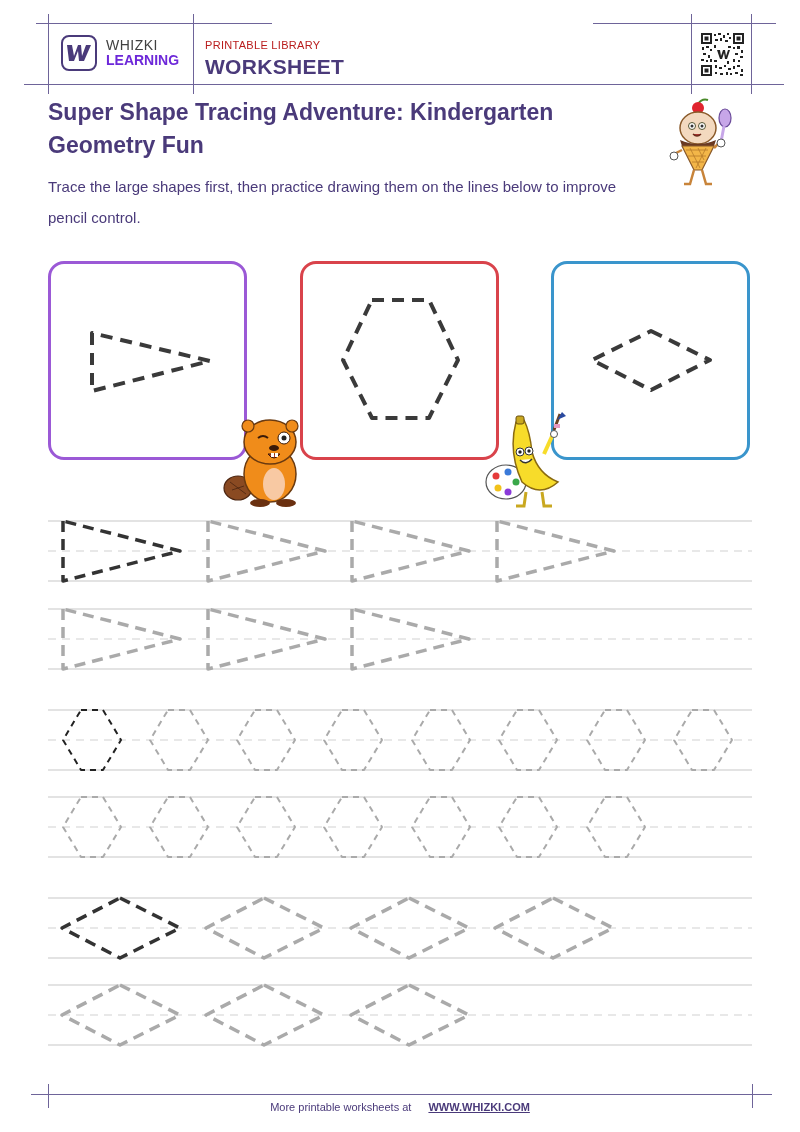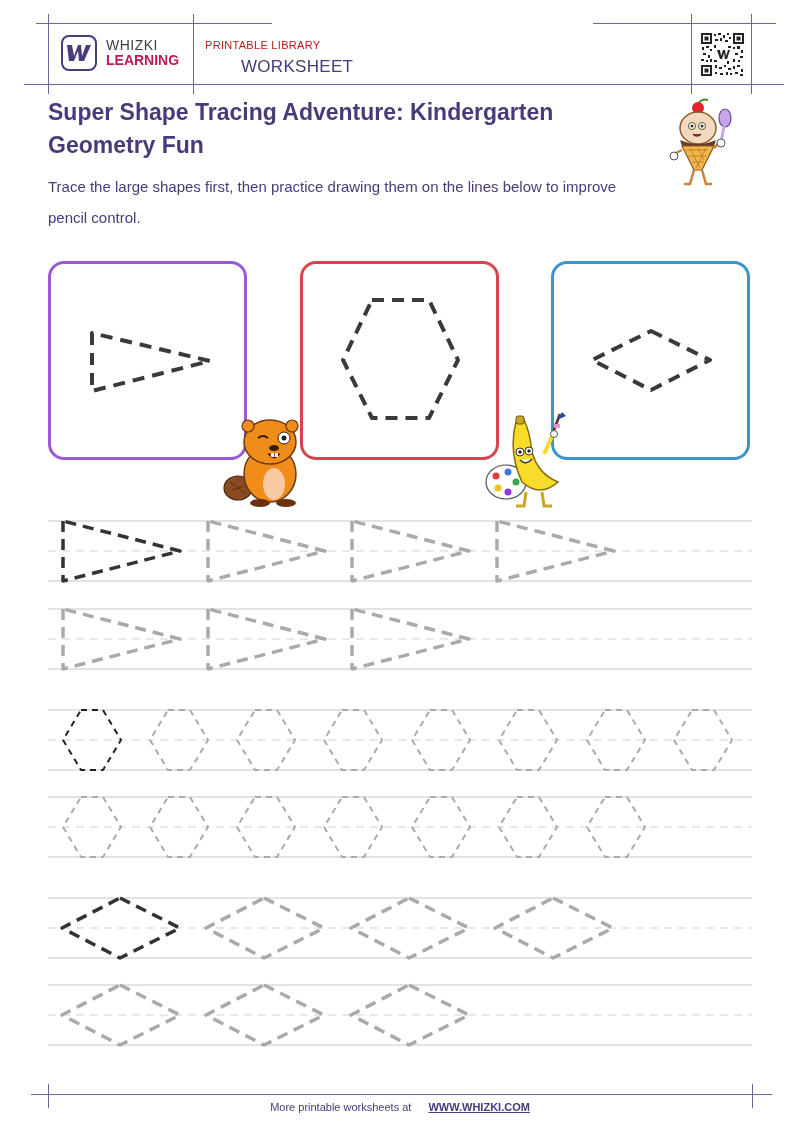--- a/index.html
+++ b/index.html
@@ -10,25 +10,25 @@
   .h { height: 1px; }
   .v { width: 1px; }
 
   .logo-box {
     position: absolute; left: 61px; top: 35px; width: 36px; height: 36px;
     border: 2.5px solid #4a3a7a; border-radius: 8px;
     display: flex; align-items: center; justify-content: center;
   }
   .logo-text { position: absolute; left: 106px; top: 38px; line-height: 15px; }
   .logo-text .l1 { font-size: 14px; color: #404040; letter-spacing: 0.5px; display:block; }
-  .logo-text .l2 { font-size: 14px; font-weight: bold; color: #be185d; display:block; }
+  .logo-text .l2 { font-size: 14px; font-weight: bold; color: #6d28d9; display:block; }
 
   .lib-text { position: absolute; left: 205px; top: 34px; line-height: 22px; }
   .lib-text .l1 { font-size: 11px; color: #b91c1c; letter-spacing: 0.3px; display:block; }
-  .lib-text .l2 { font-size: 17px; font-weight: normal; color: #4a3a7a; display:block; letter-spacing: 0.3px; margin-left: 36px; }
+  .lib-text .l2 { font-size: 21px; font-weight: bold; color: #4a3a7a; display:block; letter-spacing: 0.3px; }
 
   .qr { position: absolute; left: 700px; top: 32px; width: 45px; height: 45px; }
 
   .title {
     position: absolute; left: 48px; top: 96px; width: 600px;
     font-size: 23px; font-weight: bold; color: #4a3a7a; line-height: 33px;
   }
   .subtitle {
     position: absolute; left: 48px; top: 171px; width: 580px;
     font-size: 15px; color: #4a3a7a; line-height: 31px;

